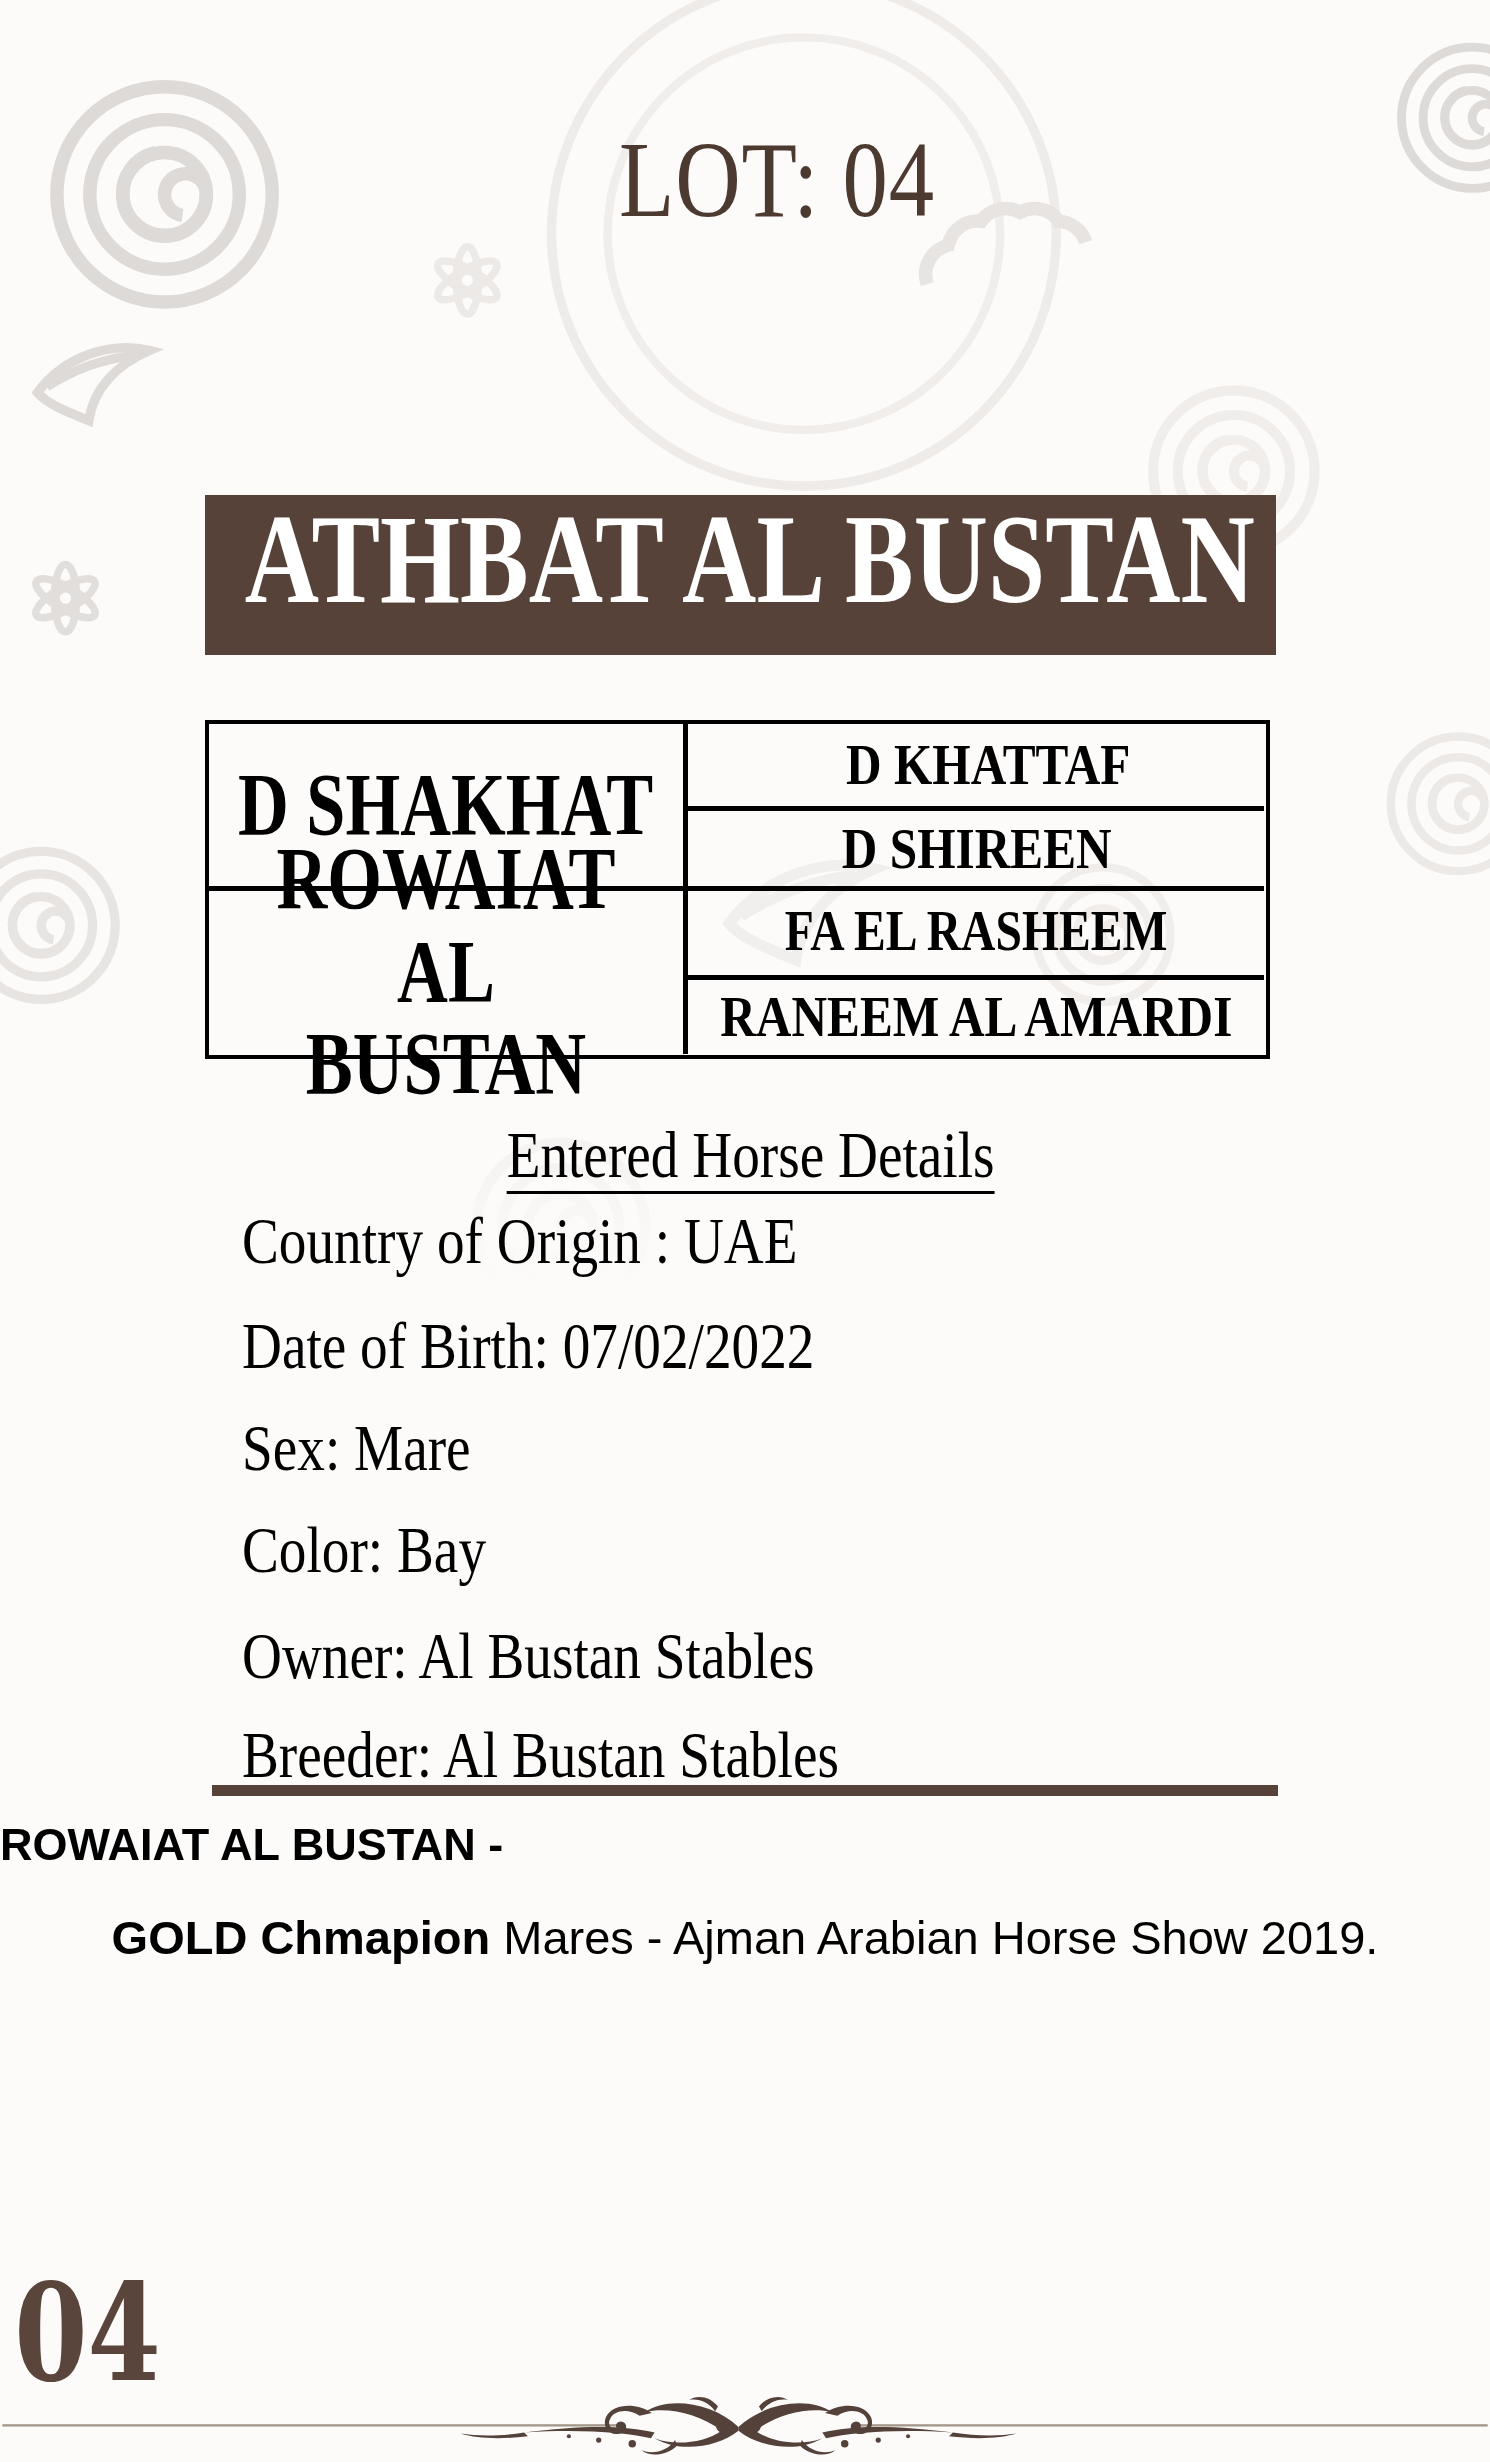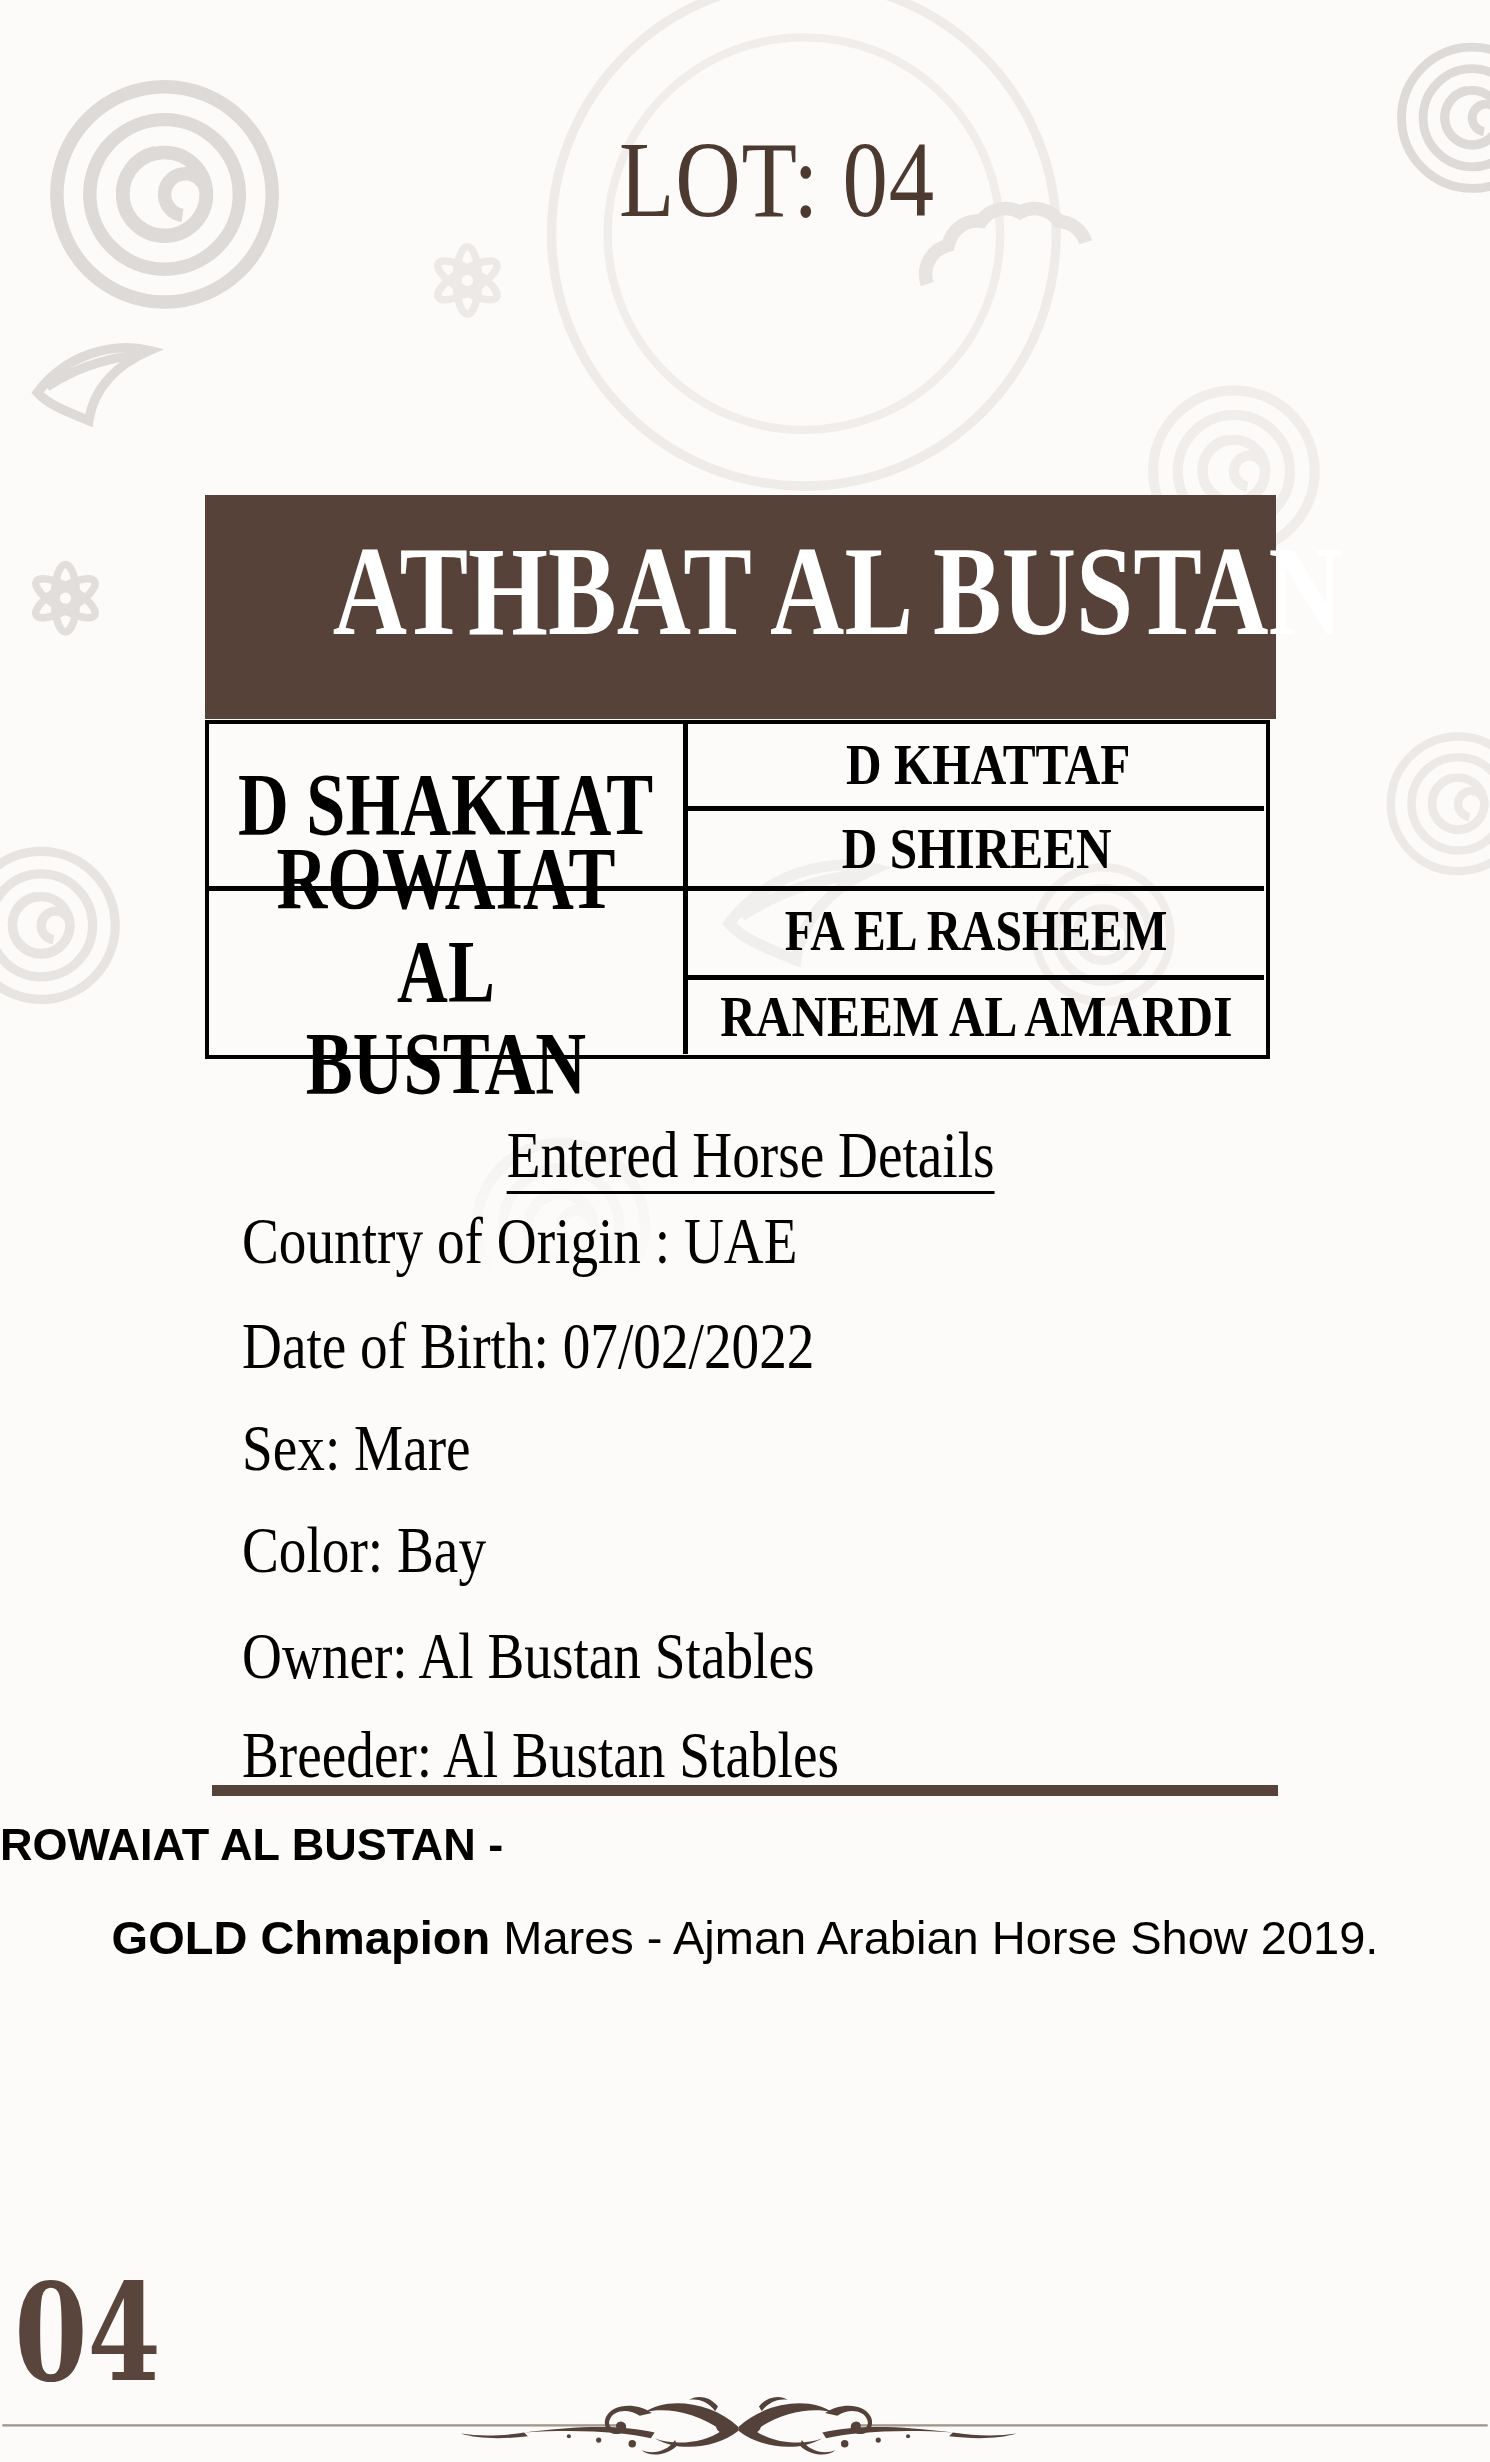--- a/index.html
+++ b/index.html
@@ -11,23 +11,23 @@
   .bg-pattern{position:absolute; left:0; top:0; pointer-events:none;}
   .bg-fade{position:absolute; left:0; top:1047px; width:100%; height:318px;
     background:linear-gradient(to bottom, rgba(252,251,250,0), rgba(252,251,250,1) 75%);}
   .lot{
     position:absolute; left:0; top:106px; width:100%;
     text-align:center; font-size:108px; line-height:1;
     color:var(--lot_text,#4c392f); letter-spacing:0.9px;margin-top:20px;
   }
   .lot span{display:inline-block; transform:translateX(32px) scaleX(0.84);}
   .banner{
-    position:absolute; left:205px; top:495px; width:1071px; height:224px;
+    position:absolute; left:205px; top:495px; width:1071px; height:160px;
     background:var(--brown,#564238);
-    display:flex; align-items:center; justify-content:flex-start;
+    display:flex; align-items:center; justify-content:center;
   }
   .banner .txt{
     color:#fff; font-size:127px; font-weight:bold; line-height:1; white-space:nowrap;
     transform:translate(9.3px,-16px) scaleX(0.81);
   }
   .ptable{position:absolute; left:205px; top:720px; width:1065px; height:339px;
     border:4.7px solid #000; box-sizing:border-box;}
   .ptable .vline{position:absolute; left:474px; top:0; width:4.7px; height:330px; background:#000;}
   .ptable .hfull{position:absolute; left:0; top:162px; width:1055px; height:4.7px; background:#000;}
   .ptable .hr1{position:absolute; left:474px; top:82px; width:581px; height:4.7px; background:#000;}

